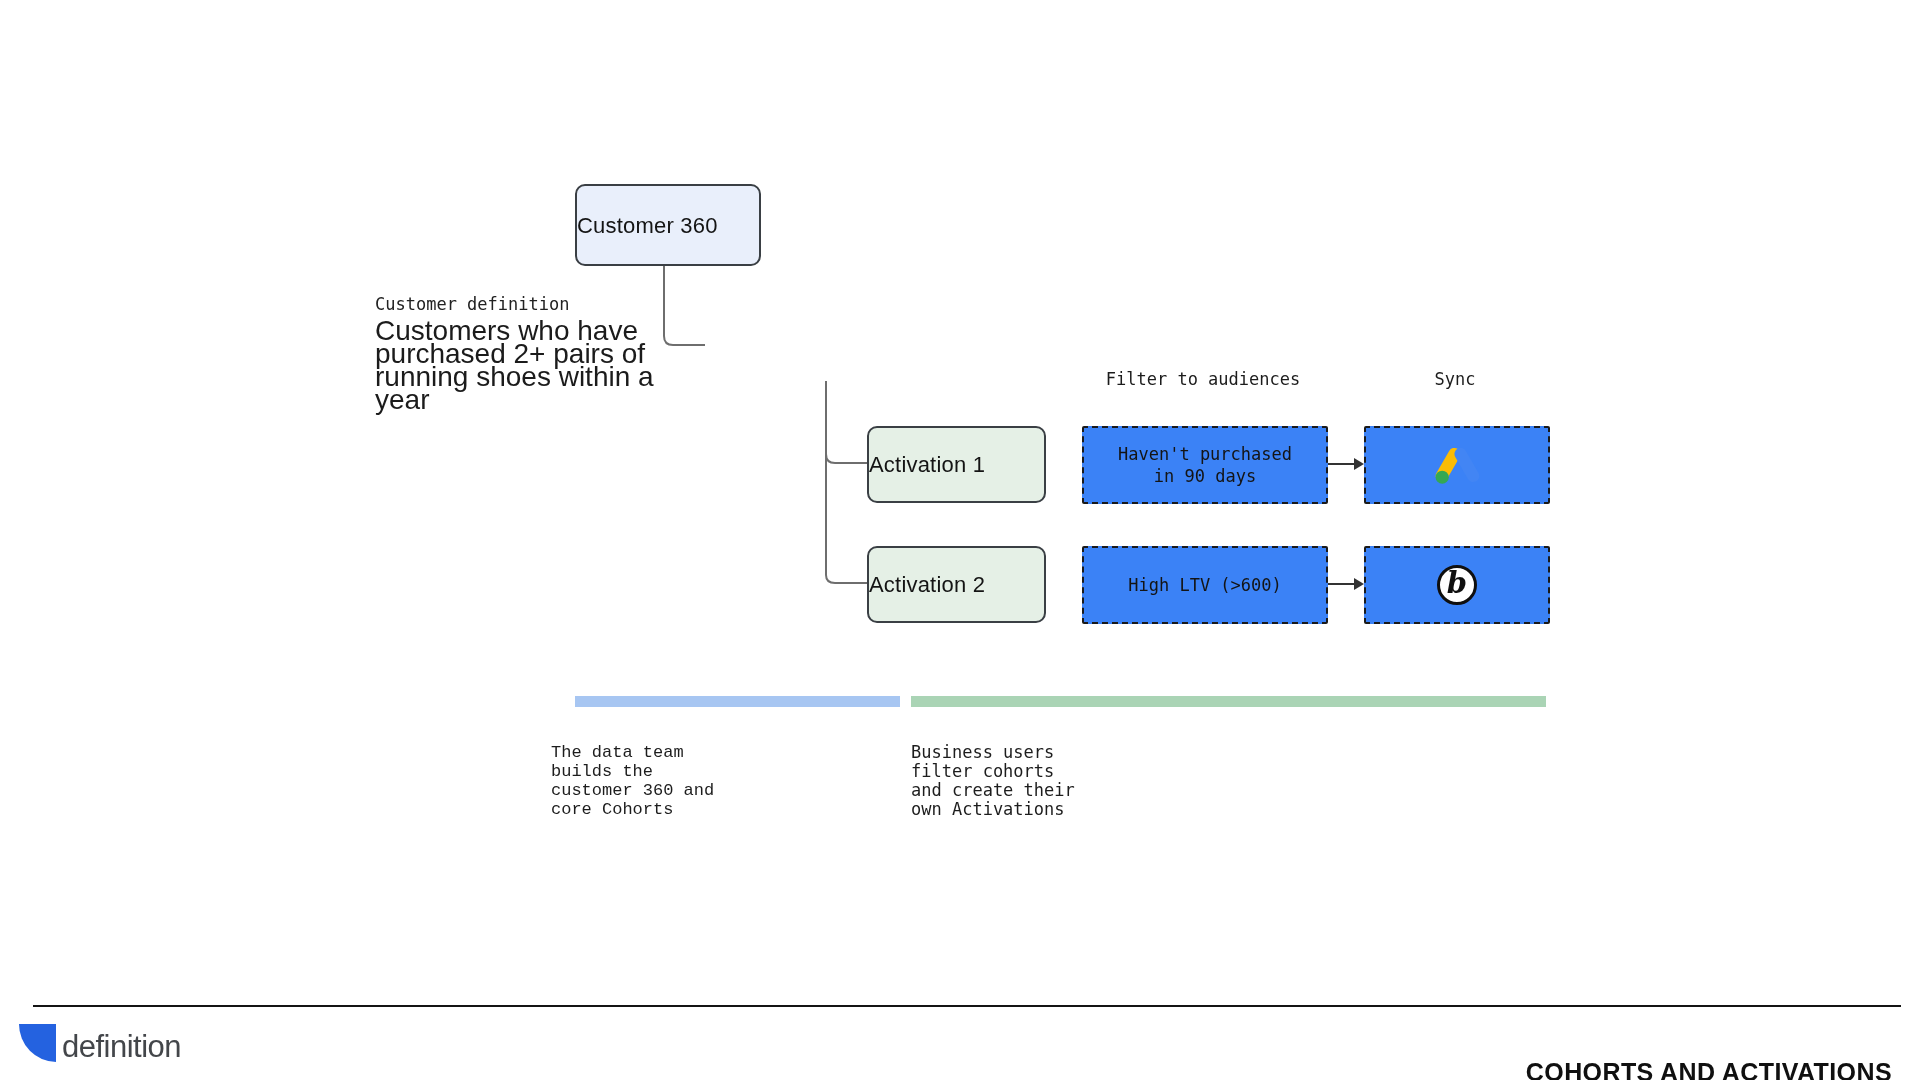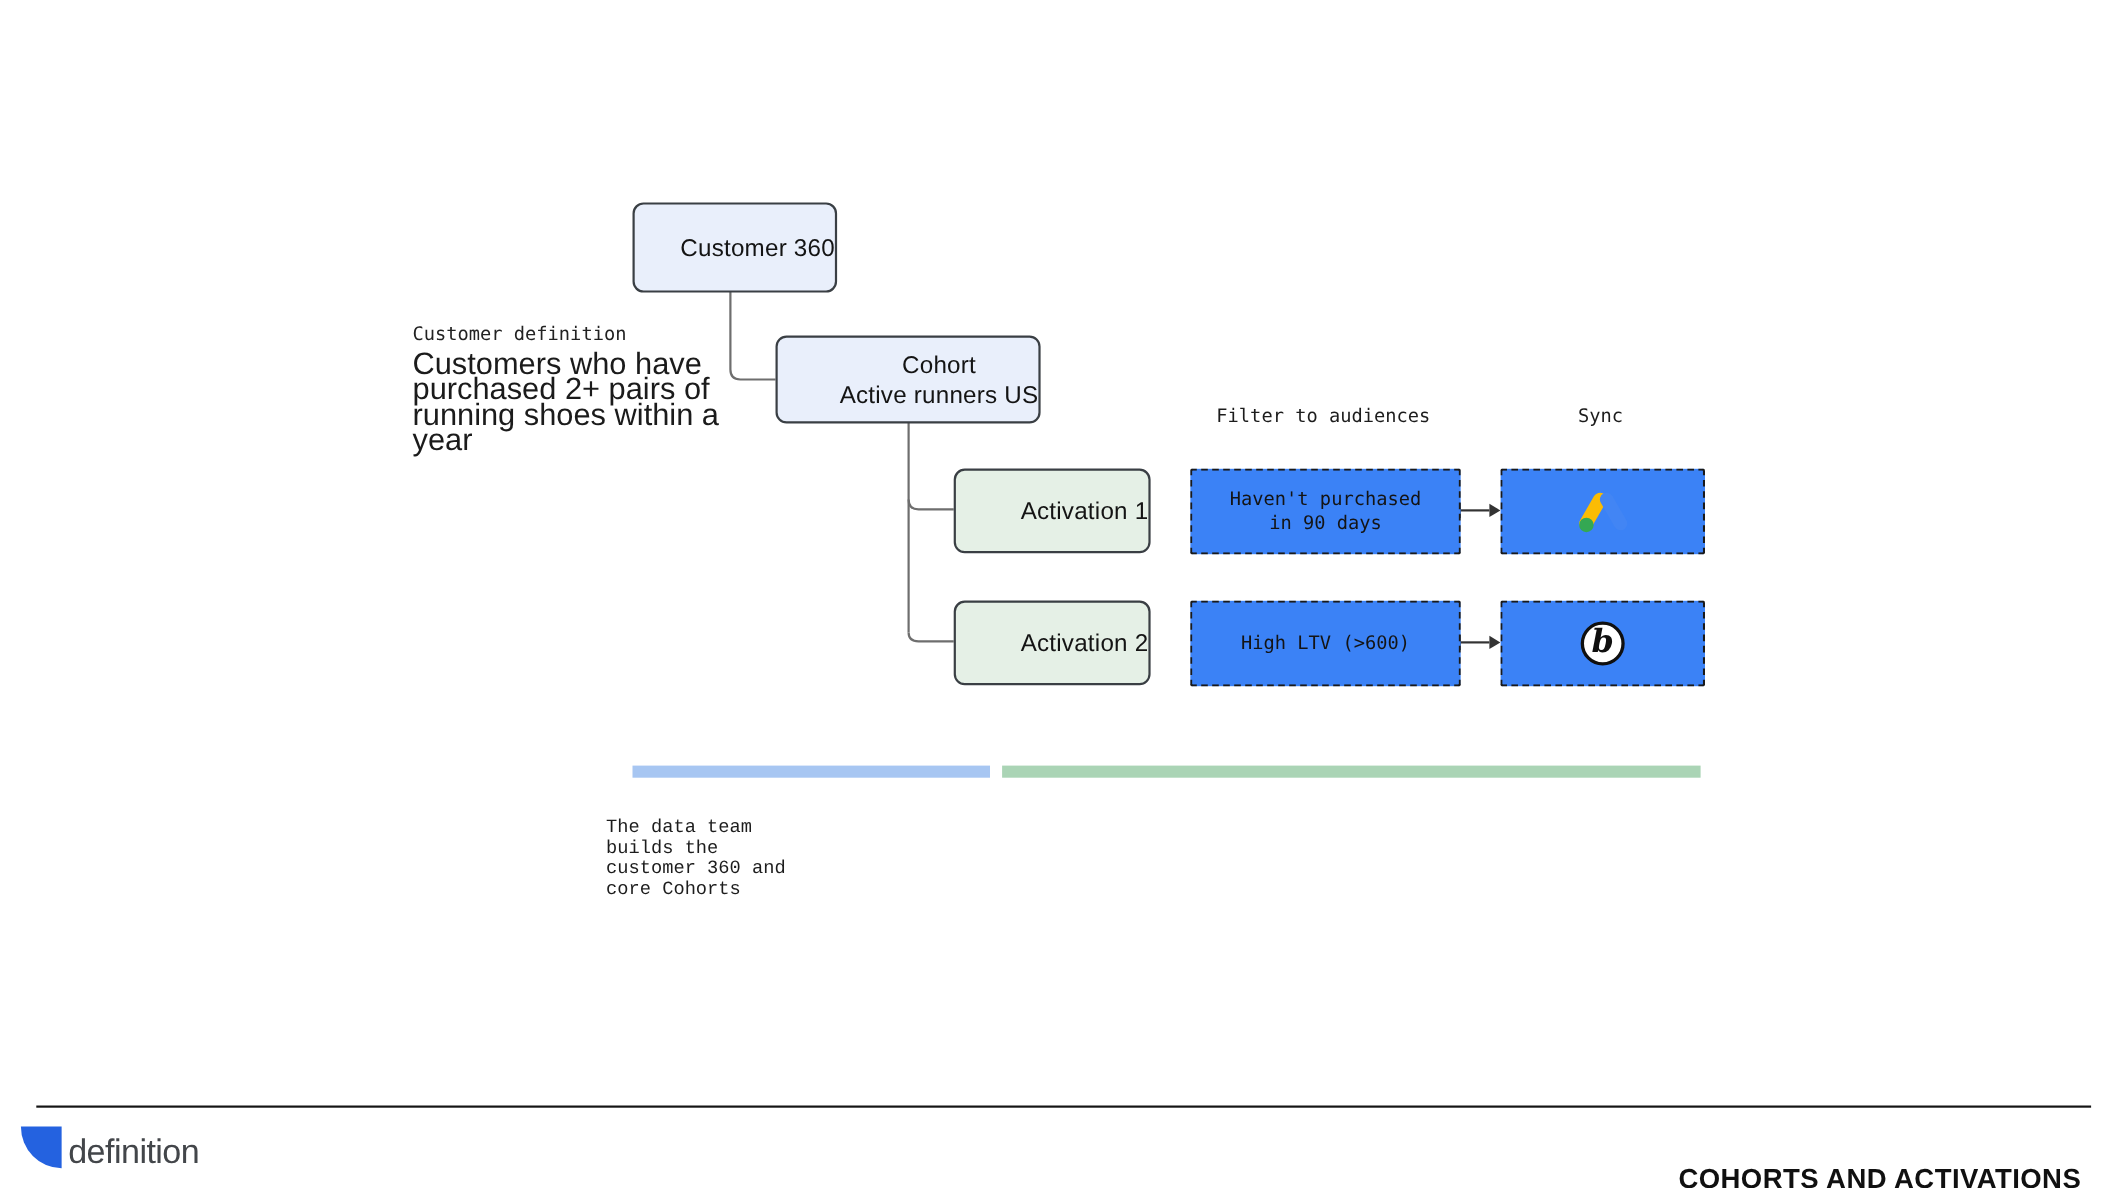--- a/index.html
+++ b/index.html
@@ -6,21 +6,21 @@
   .canvas{
     position:relative;width:1920px;height:1080px;background:#fff;overflow:hidden;
     font-family:"Liberation Sans",sans-serif;color:var(--text-dark,#1b1b1b);
   }
   .mono{font-family:"DejaVu Sans Mono","Liberation Mono",monospace;}
   .abs{position:absolute;}
   .pre{white-space:pre-line;}
 
   
   .node{
-    position:absolute;display:flex;align-items:center;justify-content:flex-end;text-align:center;
+    position:absolute;display:flex;align-items:center;justify-content:flex-start;text-align:center;
     border:2px solid var(--box-border,#3a3f44);border-radius:10px;
     font-size:22px;font-weight:500;letter-spacing:.2px;line-height:27px;color:#141414;
   }
   .node.blue{background:var(--box-blue-fill,#e9effb);}
   .node.green{background:var(--box-green-fill,#e5f0e6);}
 
   #box-customer360{left:575px;top:184px;width:182px;height:78px;}
   #box-cohort{left:705px;top:305px;width:237px;height:76px;}
   #box-act1{left:867px;top:426px;width:175px;height:73px;}
   #box-act2{left:867px;top:546px;width:175px;height:73px;}
@@ -93,24 +93,20 @@
 
     <path class="arrow-line" d="M 1327 577 L 1327 591"></path>
     <path class="arrow-line" d="M 1327 584 L 1354 584"></path>
     <polygon class="arrow-head" points="1354,578 1364,584 1354,590"></polygon>
   </svg>
 
   <div class="node blue" id="box-customer360">
     <span class="pre">Customer 360</span>
   </div>
 
-  <div class="node blue" id="box-cohort">
-    <span class="pre">Cohort
-Active runners US</span>
-  </div>
 
   <div class="node green" id="box-act1">
     <span class="pre">Activation 1</span>
   </div>
 
   <div class="node green" id="box-act2">
     <span class="pre">Activation 2</span>
   </div>
 
   <div class="abs mono" id="bd-heading">Customer definition</div>
@@ -142,19 +138,23 @@
     </div>
   </div>
 
   <div class="bar" id="bar-blue"></div>
   <div class="bar" id="bar-green"></div>
 
   <div class="caption mono pre" id="caption1">The data team
 builds the
 customer 360 and
 core Cohorts</div>
+  <div class="caption mono pre" id="caption2">Business users
+filter cohorts
+and create their
+own Activations</div>
 
   <div class="abs" id="footer-line"></div>
   <div class="abs" id="logo"></div>
   <div class="abs" id="brand">definition</div>
   <div class="abs" id="deck-title">COHORTS AND ACTIVATIONS</div>
 
 </div>
 
 </body></html>

